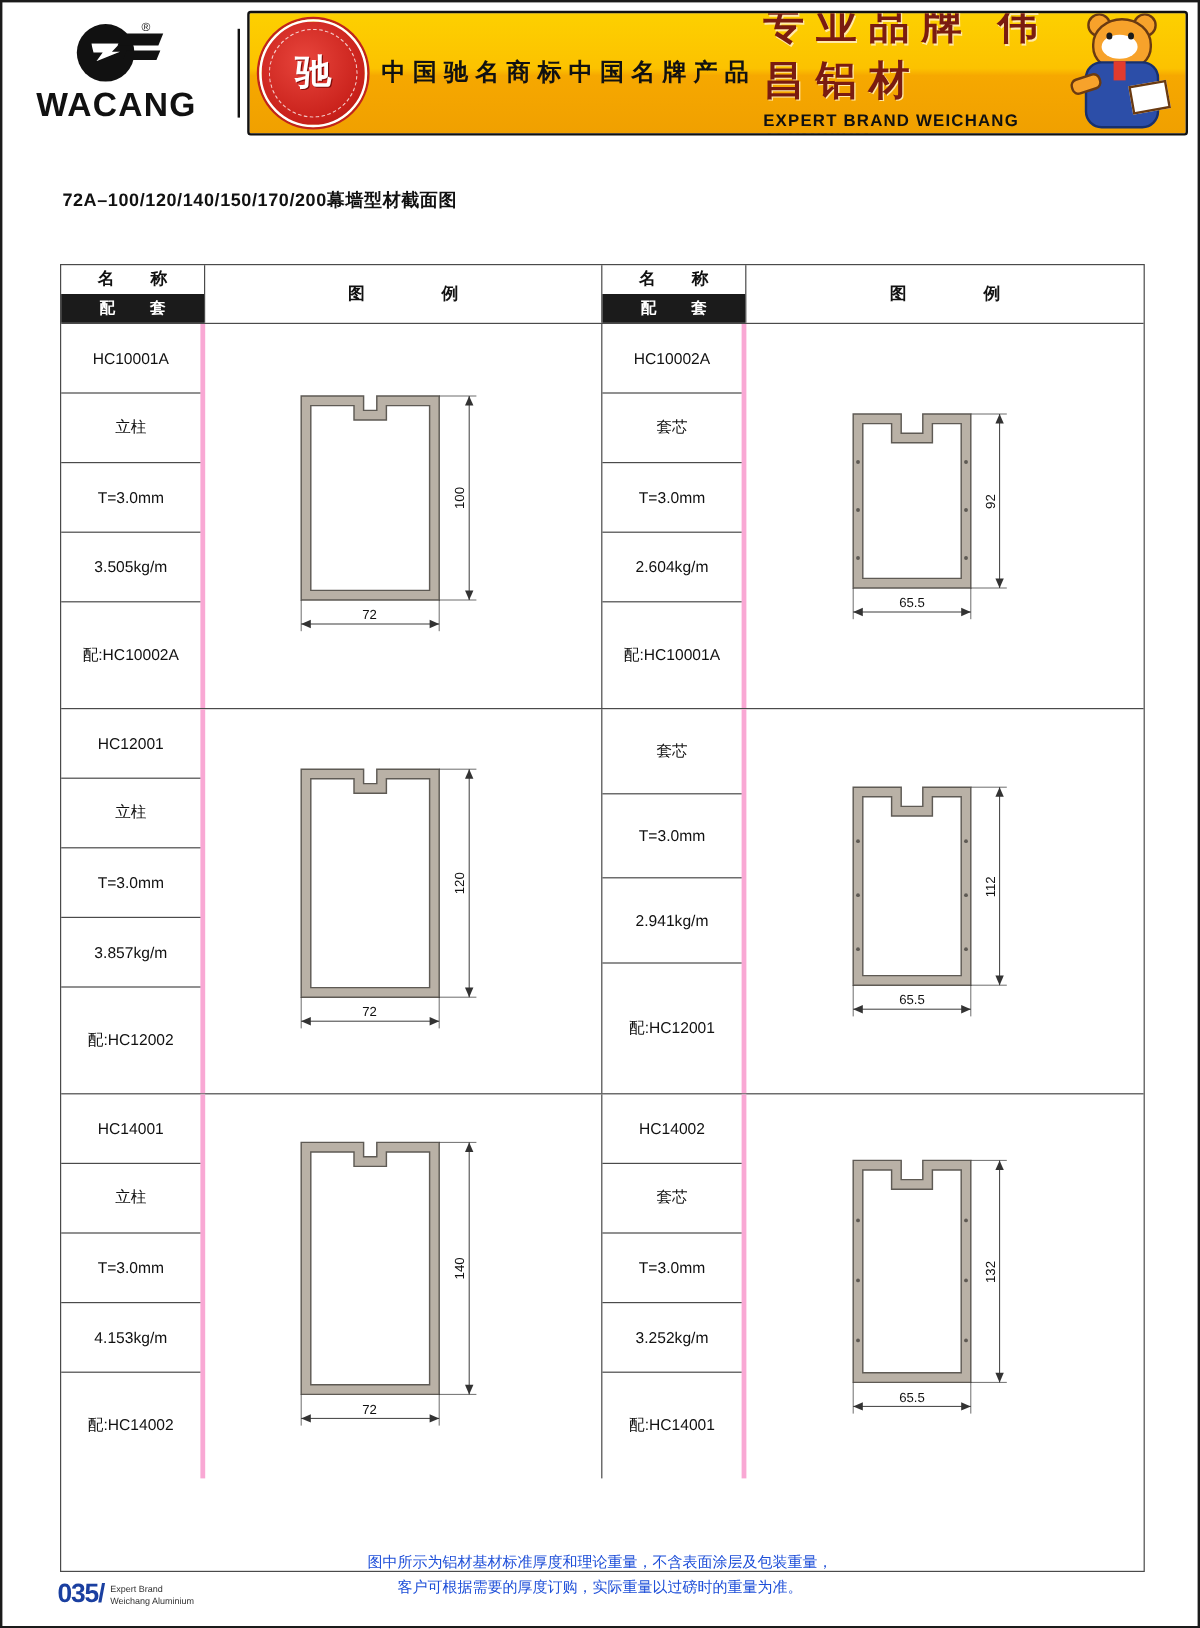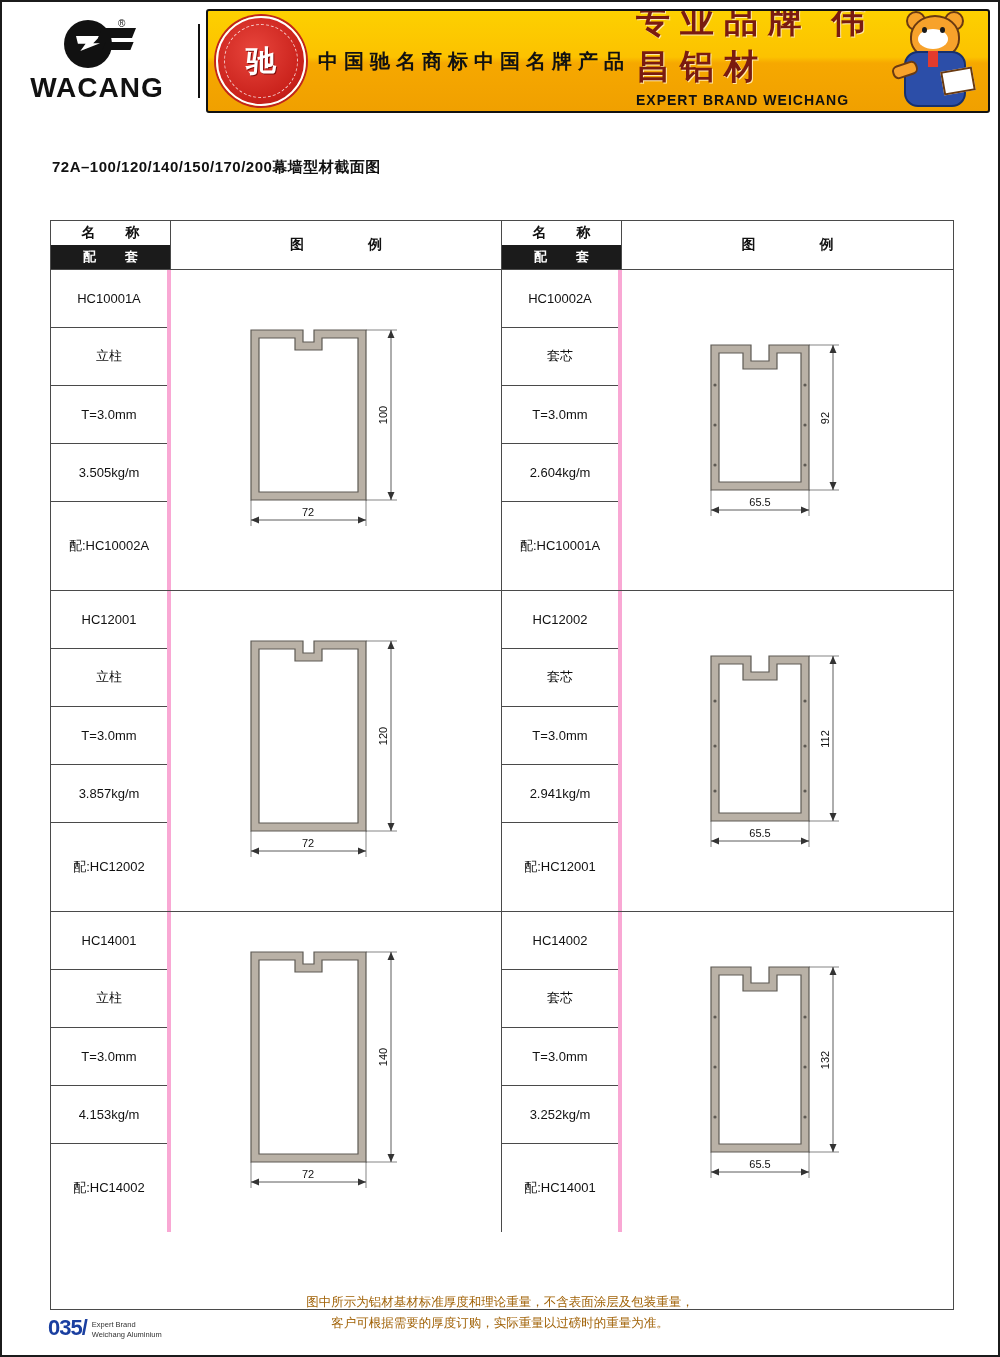--- a/index.html
+++ b/index.html
@@ -174,21 +174,21 @@
   .fig-col{
     flex:1;position:relative;border-right:1px solid #4a4a4a;box-sizing:border-box;
   }
   .cellgroup:last-child .fig-col{border-right:none;}
   .figwrap{position:absolute;inset:0;display:flex;align-items:center;justify-content:center;}
   svg{display:block;}
   .dim{font-family:"Liberation Sans",sans-serif;font-size:11px;fill:#111;}
   
   .note{
     position:absolute;left:0;right:0;top:1290px;text-align:center;
-    font-size:12.5px;color:#a16207;line-height:1.7;
+    font-size:12.5px;color:#1d4ed8;line-height:1.7;
   }
   .pagefoot{
     position:absolute;left:46px;bottom:14px;display:flex;align-items:flex-end;gap:5px;
   }
   .pagenum{
     font-size:22px;font-weight:bold;color:#1a3fa0;letter-spacing:-1px;
   }
   .pagefoot .en{
     font-size:7.5px;color:#333;line-height:1.25;padding-bottom:2px;
   }
@@ -361,21 +361,20 @@
               <line x1="30" y1="205" x2="30" y2="231" stroke="#333" stroke-width="0.6"></line>
               <line x1="145" y1="205" x2="145" y2="231" stroke="#333" stroke-width="0.6"></line>
               <text class="dim" x="87" y="221" text-anchor="middle">72</text>
             </svg>
           </div>
         </div>
       </div>
 
       <div class="cellgroup">
         <div class="spec-col">
-          <div class="spec-cell">HC12002</div>
           <div class="spec-cell">套芯</div>
           <div class="spec-cell">T=3.0mm</div>
           <div class="spec-cell">2.941kg/m</div>
           <div class="spec-cell last">配:HC12001</div>
         </div>
         <div class="fig-col">
           <div class="figwrap">
             <svg width="230" height="250" viewBox="0 0 230 250">
               <path d="M38 30 H78 V46 H96 V30 H136 V195 H38 Z
                        M46 38 H70 V54 H104 V38 H128 V187 H46 Z" fill="#b9b1a6" stroke="#5e5a54" stroke-width="1.2" fill-rule="evenodd"></path>

